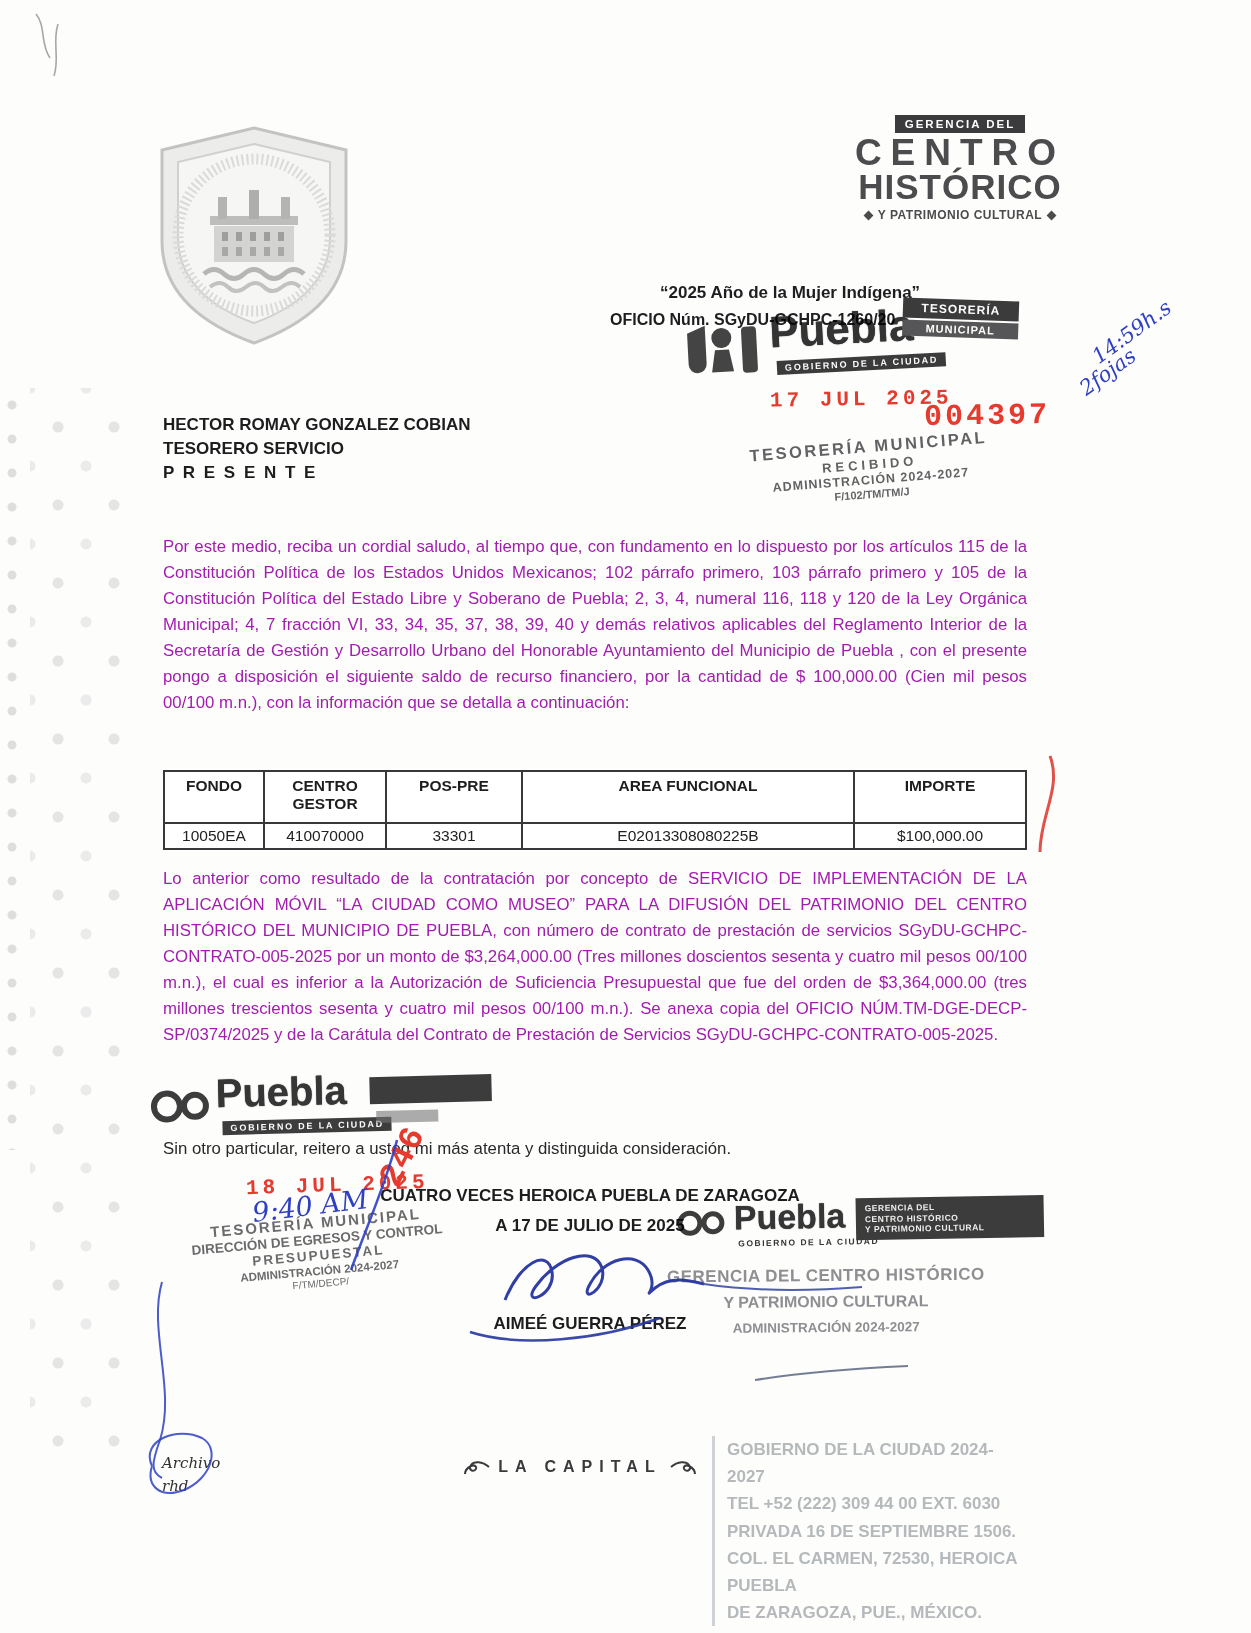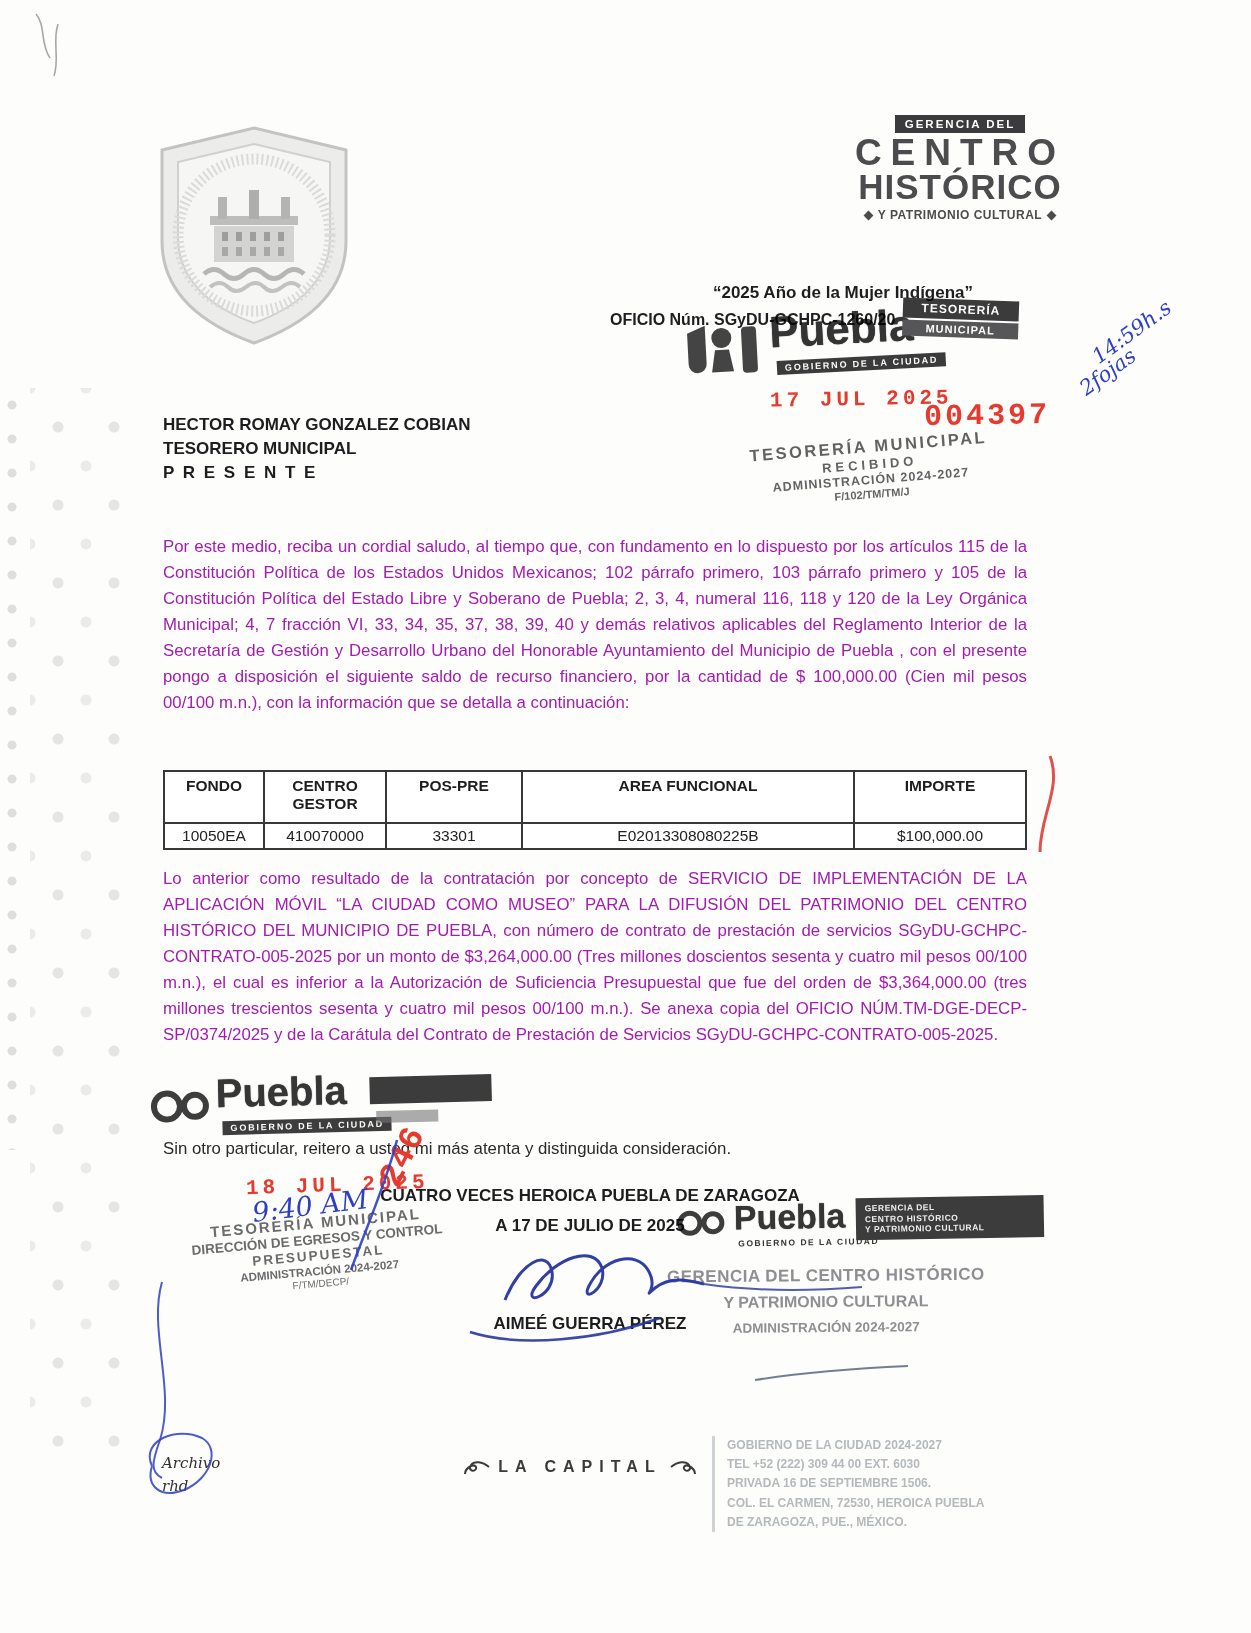--- a/index.html
+++ b/index.html
@@ -19,21 +19,21 @@
 
   
   .logo{position:absolute;left:854px;top:114px;width:212px;text-align:center;color:#4c4c4e;z-index:2;}
   .logo-tag{display:inline-block;background:#3b3b3d;color:#fff;font-size:11.5px;font-weight:bold;letter-spacing:2px;padding:3px 10px;margin-bottom:2px;}
   .logo-big{font-weight:800;color:#4c4c4e;line-height:.95;}
   .logo-big1{font-size:37px;letter-spacing:9px;}
   .logo-big2{font-size:35px;letter-spacing:1px;}
   .logo-sub{margin-top:5px;font-size:12px;font-weight:bold;letter-spacing:.5px;display:flex;align-items:center;justify-content:center;gap:6px;}
   .logo-dec{width:7px;height:7px;background:#4c4c4e;transform:rotate(45deg);flex:0 0 auto;}
 
-  .year-legend{position:absolute;left:660px;top:283px;width:366px;text-align:center;font-size:17px;font-weight:bold;color:#1e1e20;}
+  .year-legend{position:absolute;left:660px;top:283px;width:366px;text-align:left;font-size:17px;font-weight:bold;color:#1e1e20;}
   .oficio-num{position:absolute;left:610px;top:311px;font-size:16px;font-weight:bold;color:#1e1e20;}
 
   
   .ink{mix-blend-mode:multiply;}
   .stamp-tes{position:absolute;left:676px;top:300px;width:396px;height:94px;transform:rotate(-3deg);opacity:.93;z-index:5;}
   .stamp-tes .sicon{position:absolute;left:4px;top:12px;}
   .st-brand{position:absolute;font-weight:800;color:#242426;text-shadow:0 0 1px #242426;letter-spacing:0;}
   .stamp-tes .st-brand{left:94px;top:2px;font-size:44px;}
   .gob-box{position:absolute;background:#2c2c2e;color:#fff;font-size:9px;font-weight:bold;letter-spacing:1.8px;padding:2px 8px;white-space:nowrap;}
   .stamp-tes .gob-box{left:100px;top:56px;}
@@ -103,21 +103,21 @@
   .sig-name{position:absolute;left:340px;top:1314px;width:500px;text-align:center;font-size:17px;font-weight:bold;color:#1d1d1f;z-index:2;}
   .sig-title1{position:absolute;left:163px;top:1347px;width:864px;text-align:center;font-size:16.5px;font-weight:bold;color:#1d1d1f;z-index:2;}
   .sig-title2{position:absolute;left:163px;top:1382px;width:864px;text-align:center;font-size:16.5px;font-weight:bold;color:#1d1d1f;z-index:2;}
 
   .archivo{position:absolute;left:162px;top:1452px;font-family:"DejaVu Serif",serif;font-style:italic;font-size:15px;color:#303032;line-height:1.5;z-index:2;}
 
   .brandfoot{position:absolute;left:428px;top:1458px;width:304px;text-align:center;color:#3a3a3c;z-index:2;}
   .bf1{display:flex;align-items:center;justify-content:center;gap:8px;font-size:16px;font-weight:bold;letter-spacing:7px;}
   .bf2{font-size:29px;font-weight:800;letter-spacing:3px;margin-top:3px;}
 
-  .contact{position:absolute;left:712px;top:1436px;width:312px;border-left:3px solid #cfd2d5;padding-left:12px;color:#b5b9bc;font-size:12px;font-weight:bold;line-height:1.6;z-index:2;}
+  .contact{position:absolute;left:712px;top:1436px;width:312px;border-left:3px solid #cfd2d5;padding-left:12px;color:#b5b9bc;font-size:17px;font-weight:bold;line-height:1.6;z-index:2;}
 
   .overlay{position:absolute;left:0;top:0;z-index:9;pointer-events:none;}
 </style>
 </head>
 <body>
 
 <div class="page">
 
   <div class="wm-col"></div>
   <div class="wm-edge"></div>
@@ -184,21 +184,21 @@
 
   <div class="stamp-received ink">
     <div class="l1">TESORERÍA MUNICIPAL</div>
     <div class="l2">RECIBIDO</div>
     <div class="l3">ADMINISTRACIÓN 2024-2027</div>
     <div class="l4">F/102/TM/TM/J</div>
   </div>
 
   <div class="addressee">
     <div>HECTOR ROMAY GONZALEZ COBIAN</div>
-    <div>TESORERO MUNICIPAL</div>
+    <div>TESORERO SERVICIO</div>
     <div class="presente">P R E S E N T E</div>
   </div>
 
   <p class="par p1">Por este medio, reciba un cordial saludo, al tiempo que, con fundamento en lo dispuesto por los artículos 115 de la Constitución Política de los Estados Unidos Mexicanos; 102 párrafo primero, 103 párrafo primero y 105 de la Constitución Política del Estado Libre y Soberano de Puebla; 2, 3, 4, numeral 116, 118 y 120 de la Ley Orgánica Municipal; 4, 7 fracción VI, 33, 34, 35, 37, 38, 39, 40 y demás relativos aplicables del Reglamento Interior de la Secretaría de Gestión y Desarrollo Urbano del Honorable Ayuntamiento del Municipio de Puebla , con el presente pongo a disposición el siguiente saldo de recurso financiero, por la cantidad de $ 100,000.00 (Cien mil pesos 00/100 m.n.), con la información que se detalla a continuación:</p>
 
   <table class="data-table">
     <colgroup>
       <col style="width:100px">
         <col style="width:122px">
         <col style="width:136px">

